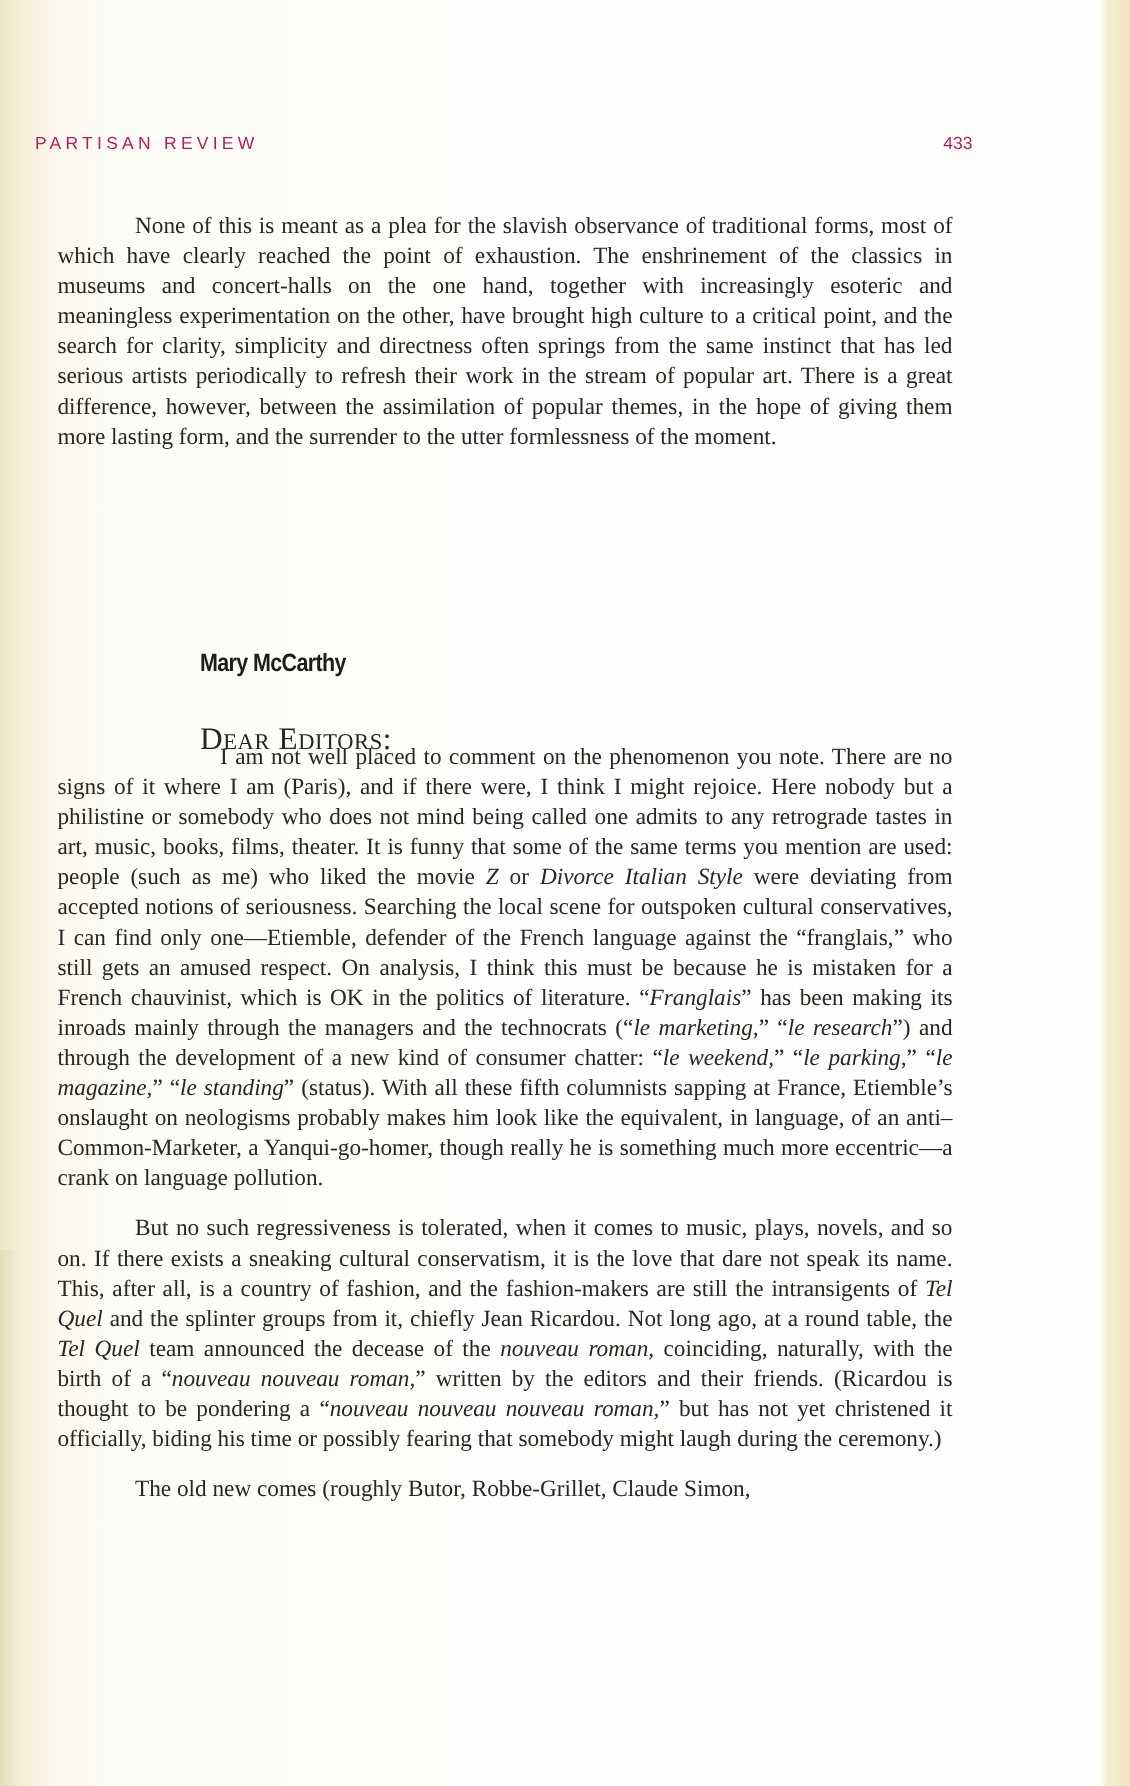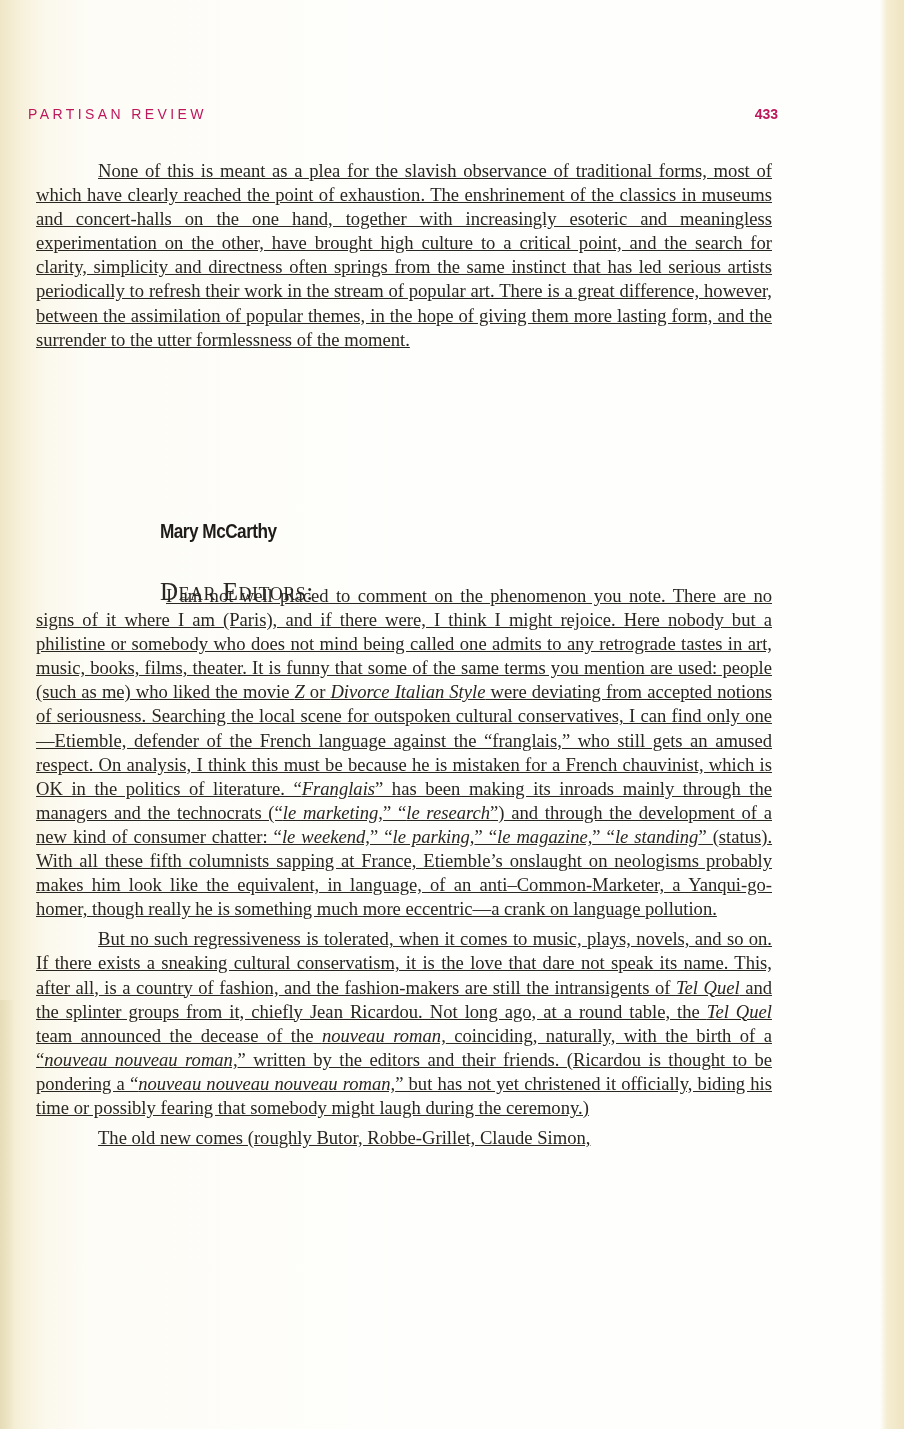--- a/index.html
+++ b/index.html
@@ -13,27 +13,27 @@
   .spine {
     position: absolute; left: 0; top: 1000px; width: 14px; height: 429px;
     background: linear-gradient(to right, #e6dcb8, rgba(240,232,205,0));
   }
   .header {
     position: absolute; left: 28px; top: 102px; width: 750px; height: 24px;
     display: flex; justify-content: space-between; align-items: center;
     font-family: "Liberation Sans", "DejaVu Sans", sans-serif;
     font-size: 14px; letter-spacing: 3.4px; color: #be185d;
   }
-  .header .page-num { letter-spacing: 0; font-weight: bold; font-size: 14px; }
+  .header .page-num { letter-spacing: 0; font-weight: normal; font-size: 14px; }
   .text {
     position: absolute; left: 30px; width: 748px;
     font-size: 18.6px; line-height: 24.1px;
     text-align: justify; hyphens: manual;
   }
-  .text p { margin: 6px; text-indent: 62px; text-decoration: underline; }
+  .text p { margin: 16px; text-indent: 62px; }
   .para1 { top: 153px; }
   .author {
     position: absolute; left: 160px; top: 520px;
     font-family: "Liberation Sans", "DejaVu Sans", sans-serif;
     font-weight: bold; font-size: 20px; letter-spacing: -0.6px; color: #1f1c19;
     transform: scaleX(0.86); transform-origin: left;
   }
   .salutation {
     position: absolute; left: 160px; top: 578px;
     font-size: 25px; font-variant: small-caps; letter-spacing: 0.5px;

